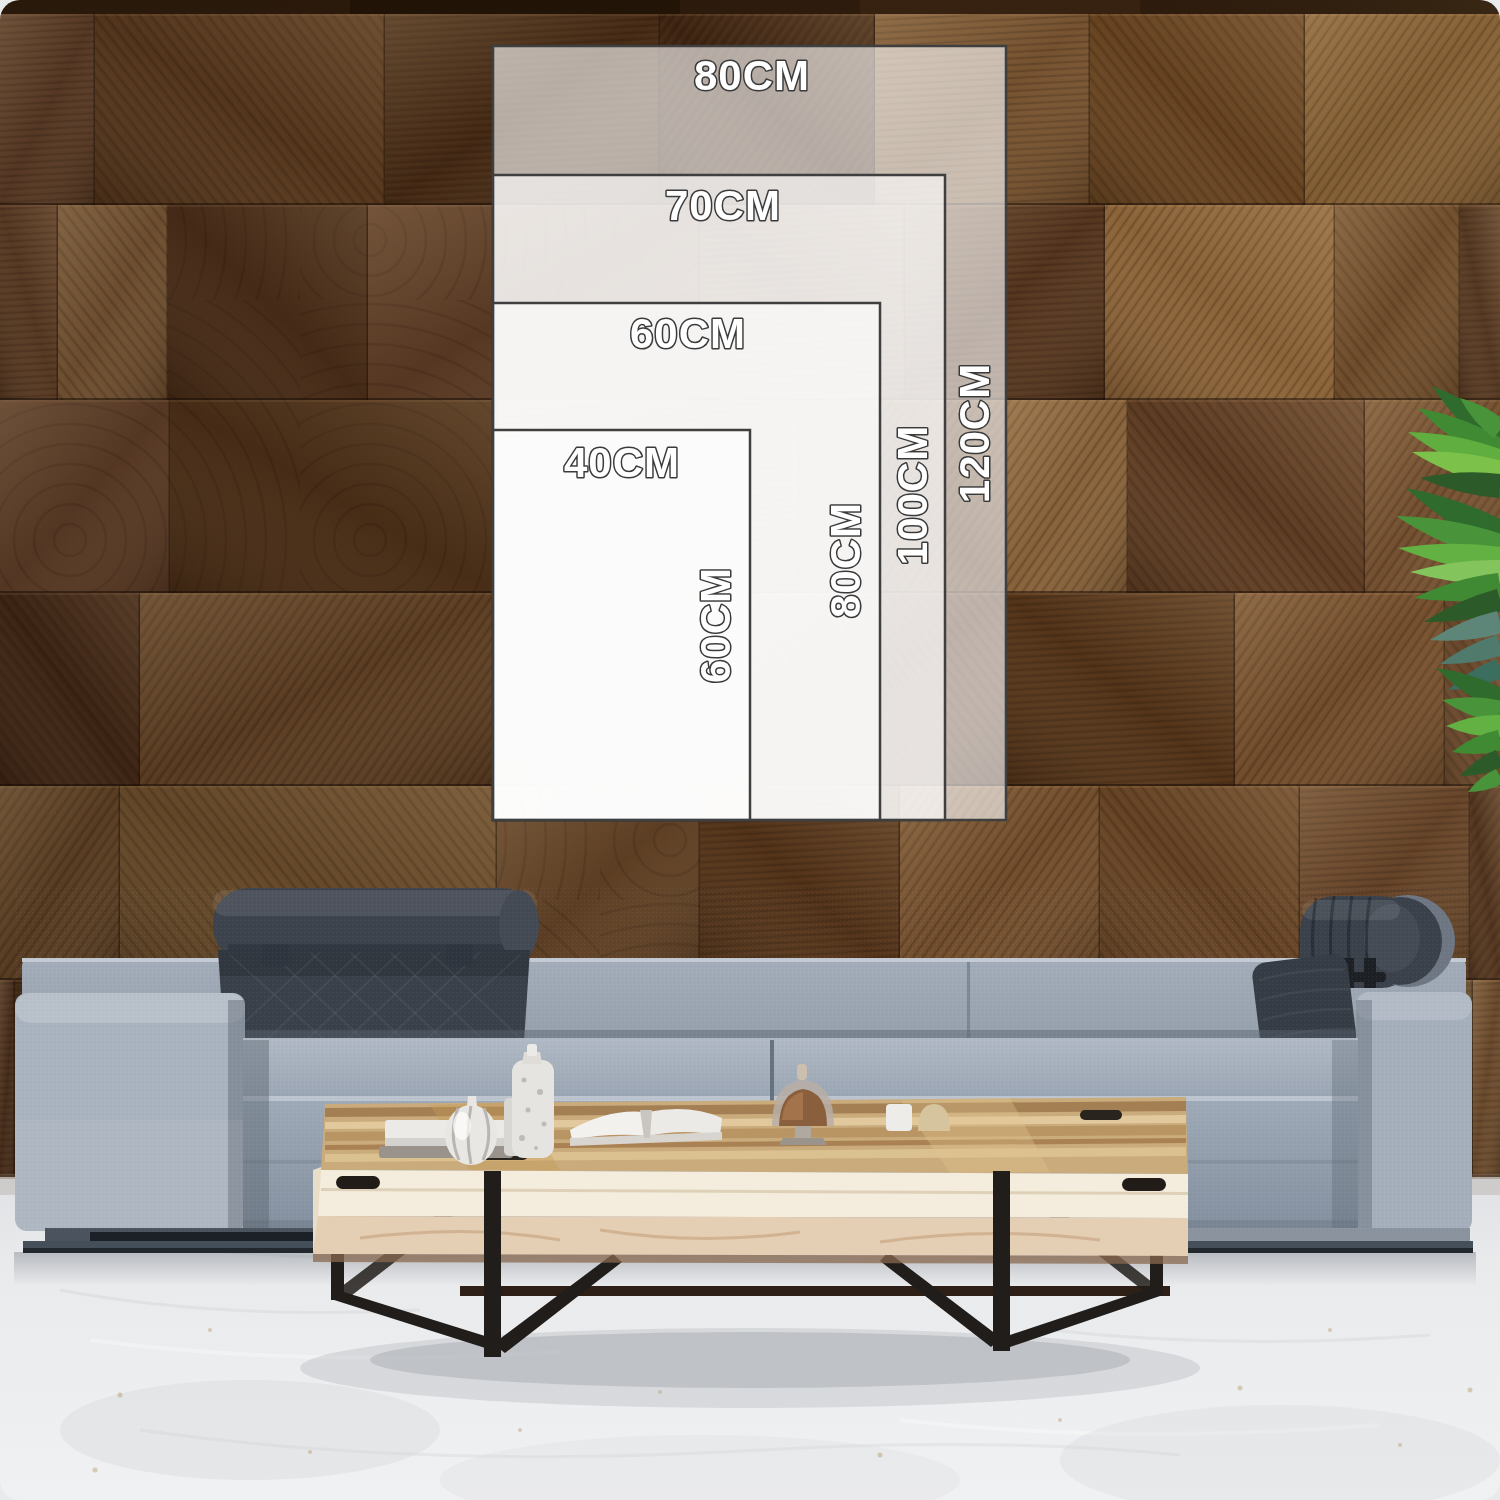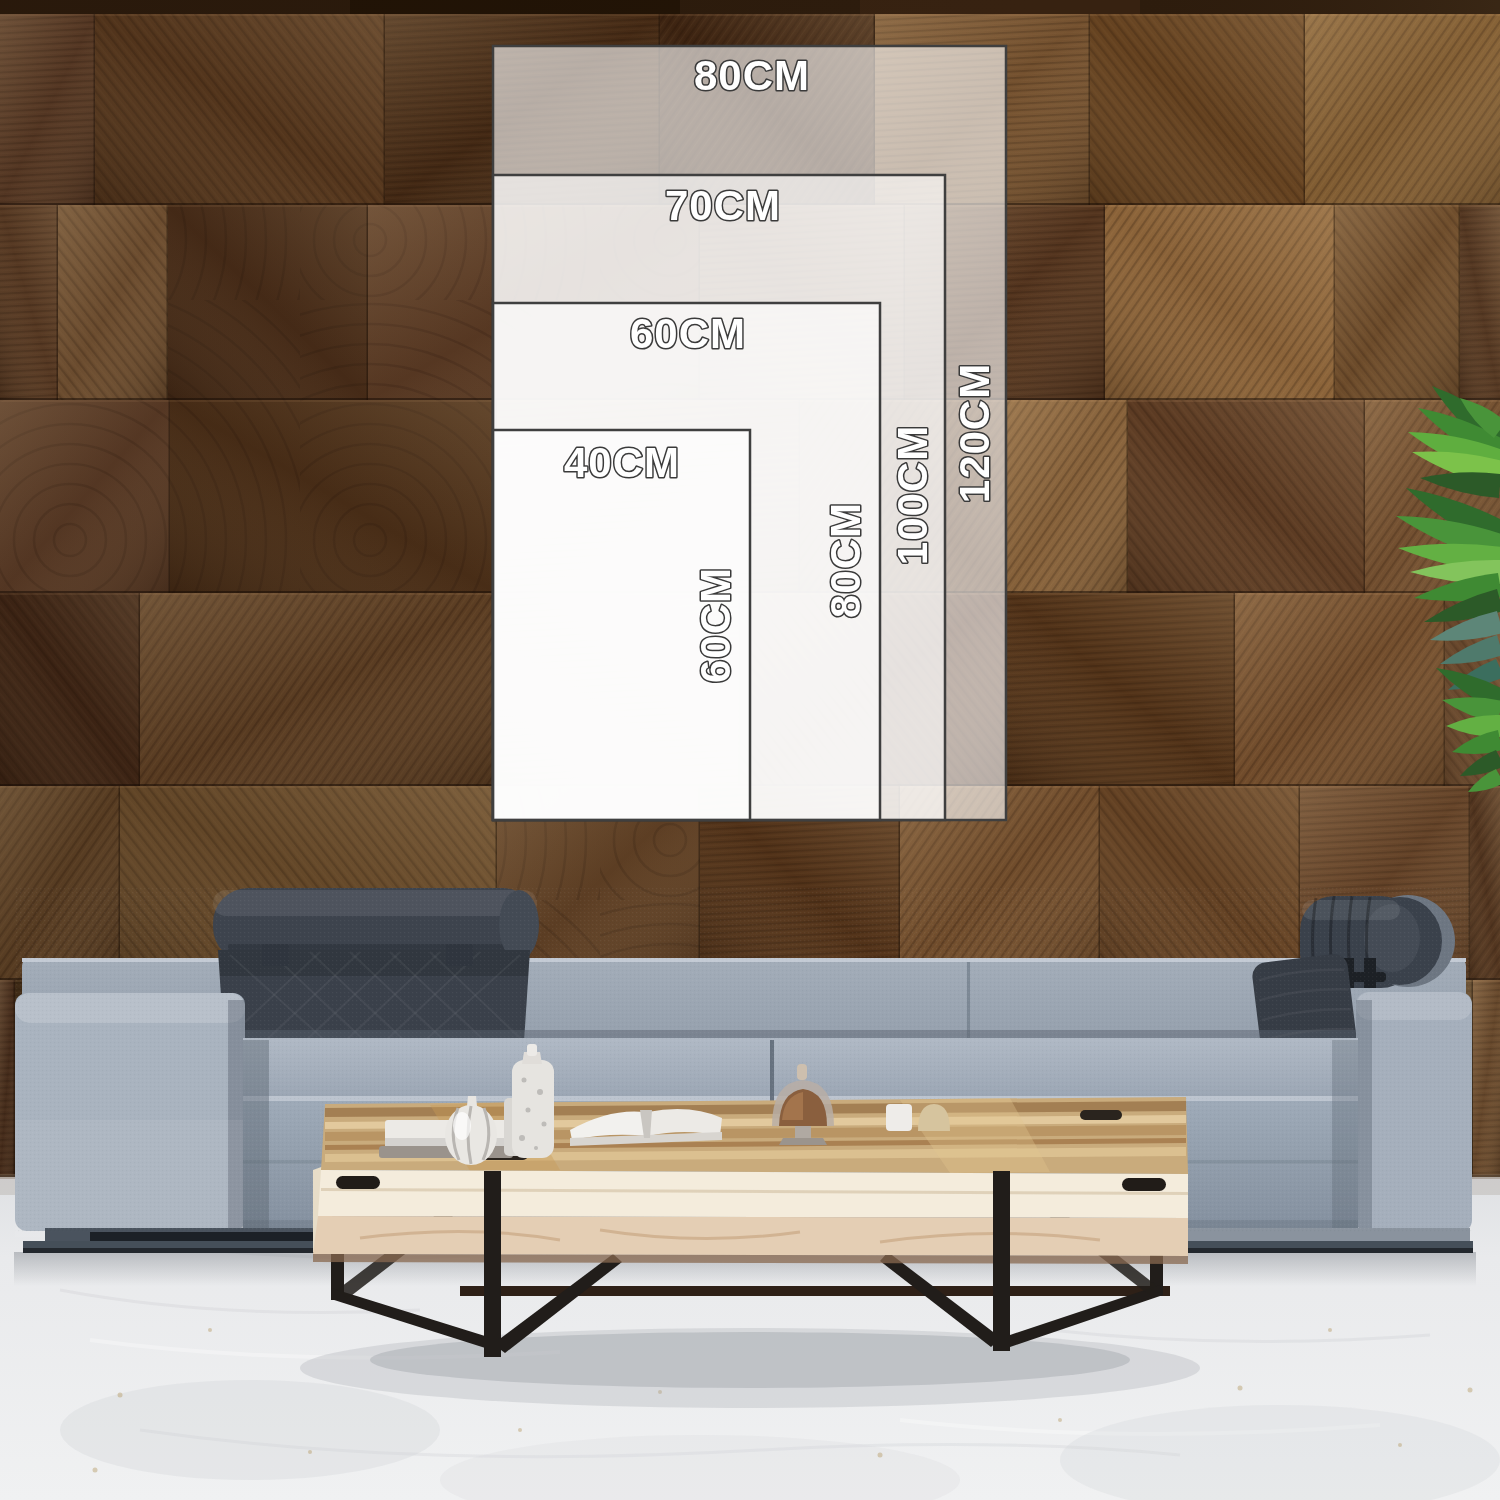--- a/index.html
+++ b/index.html
@@ -1,16 +1,16 @@
 <!DOCTYPE html>
 <html><head>
 <meta charset="utf-8">
 <style>
 html,body{margin:0;padding:0;background:#e9eaec;}
-.stage{position:relative;width:1500px;height:1500px;overflow:hidden;font-family:"Liberation Sans",sans-serif;}
+.stage{position:relative;width:1500px;height:1500px;overflow:hidden;font-family:"Liberation Sans",sans-serif;border-radius:20px;}
 svg{display:block;}
 </style>
 </head>
 <body>
 <div class="stage">
 <svg width="1500" height="1500" viewBox="0 0 1500 1500">
 <defs>
 <pattern id="d1" width="8" height="8" patternUnits="userSpaceOnUse" patternTransform="rotate(35)">
   <rect width="8" height="8" fill="none"></rect>
   <rect x="0" y="0" width="2.1" height="8" fill="rgba(28,14,5,0.45)"></rect>

